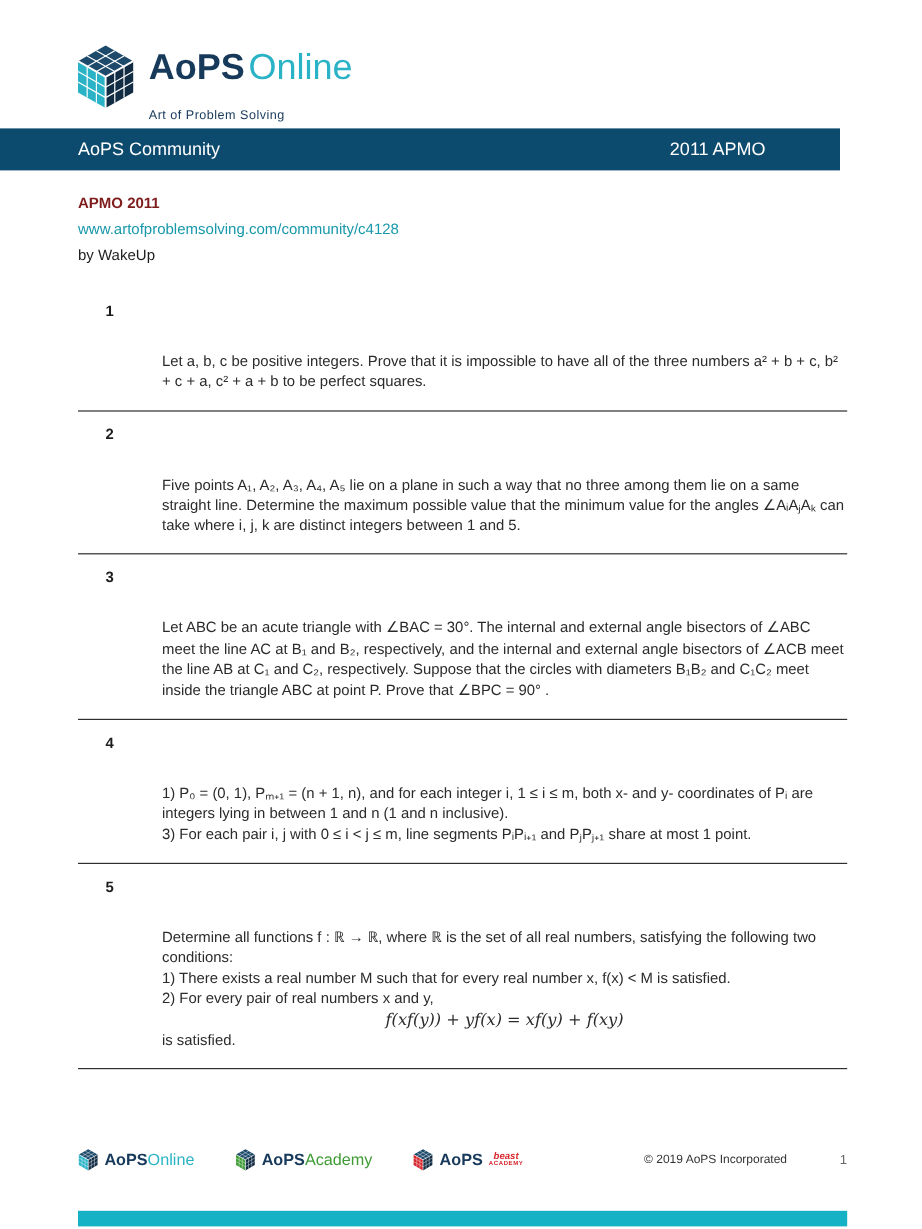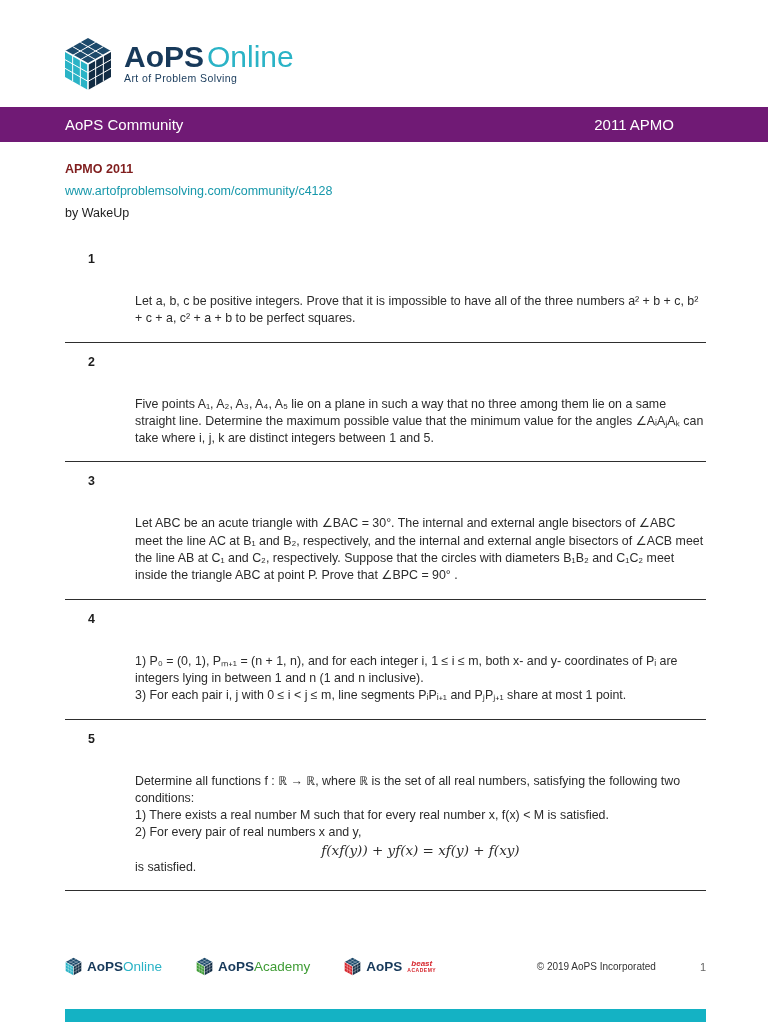--- a/index.html
+++ b/index.html
@@ -5,26 +5,26 @@
   html,body{margin:0;padding:0;background:#ffffff;}
   .page{position:relative;width:768px;height:1024px;background:#ffffff;overflow:hidden;
         font-family:"Liberation Sans",sans-serif;color:#2b2b2b;border-radius:26px;}
 
   
   .brand{position:absolute;left:63px;top:36px;display:flex;align-items:flex-start;gap:11px;}
   .brand-icon{width:50px;height:56px;display:block;}
   .brand-name{font-size:30px;line-height:1;margin-top:6px;white-space:nowrap;}
   .brand-aops{color:#17395a;font-weight:bold;}
   .brand-online{color:#2ab3c6;font-weight:normal;margin-left:3px;}
-  .brand-tagline{font-size:10.5px;color:#17395a;margin-top:0;letter-spacing:0.4px;}
+  .brand-tagline{font-size:10.5px;color:#17395a;margin-top:18px;letter-spacing:0.4px;}
 
   
-  .banner{position:absolute;left:0;top:107px;width:768px;height:35px;background:#701a75;
+  .banner{position:absolute;left:0;top:107px;width:700px;height:35px;background:#0c4a6e;
           color:#ffffff;display:flex;align-items:center;justify-content:space-between;
-          padding:0 94px 0 65px;box-sizing:border-box;font-size:15px;}
+          padding:0 62px 0 65px;box-sizing:border-box;font-size:15px;}
 
   
   .doc-meta{position:absolute;left:65px;top:158px;font-size:12.5px;line-height:22px;}
   .doc-title{font-weight:bold;color:#7f1d1d;}
   .doc-link{color:#1798ab;text-decoration:none;display:block;}
   .doc-byline{color:#1d1d1d;}
 
   
   .problems{position:absolute;left:65px;top:240px;width:641px;font-size:12.4px;
             line-height:17.3px;color:#2b2b2b;}

